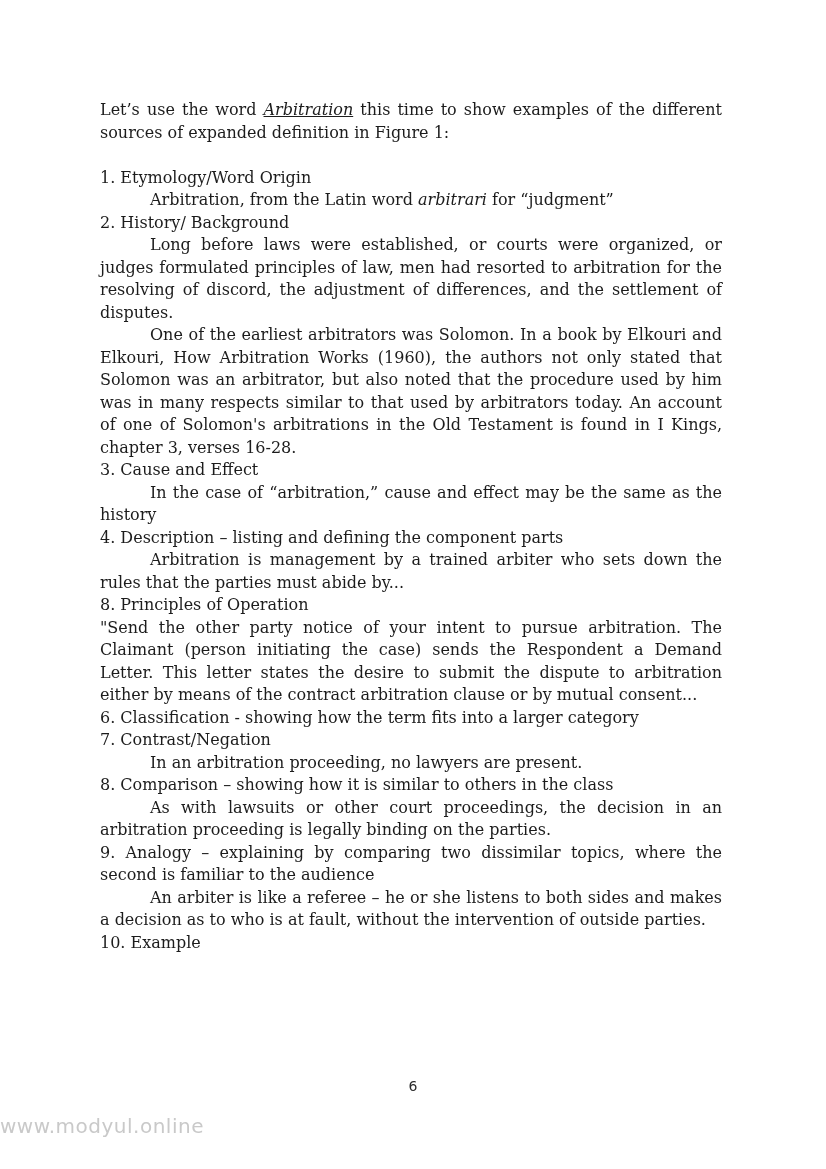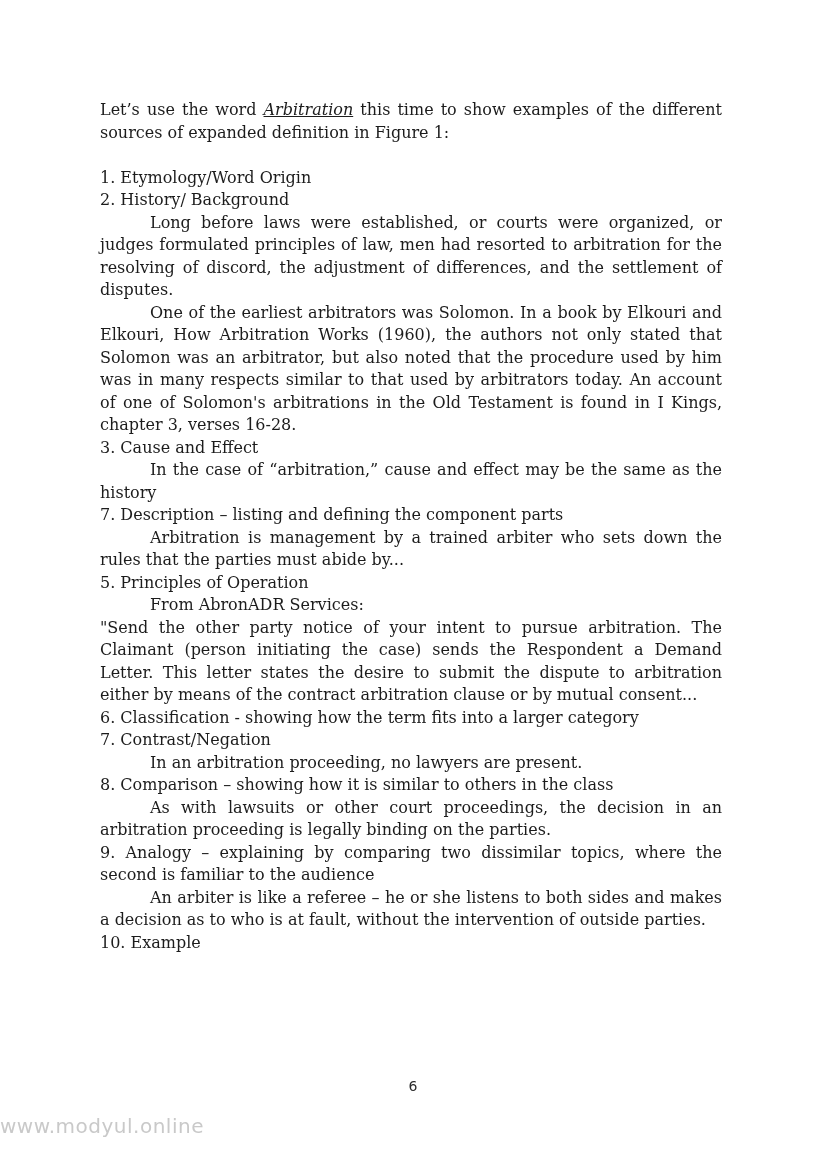--- a/index.html
+++ b/index.html
@@ -51,29 +51,29 @@
   }
 </style>
 </head>
 <body>
 
 <div class="page">
   <div class="doc-body">
       <p class="block flush"><span>Let’s use the word </span><span class="it ul">Arbitration</span><span> this time to show examples of the different sources of expanded definition in Figure 1:</span></p>
       <p class="block spacer"></p>
       <p class="block flush">1. Etymology/Word Origin</p>
+      <p class="block indent"><span>Arbitration, from the Latin word </span><span class="it">arbitrari</span><span>  for “judgment”</span></p>
       <p class="block flush">2. History/ Background</p>
       <p class="block indent">Long before laws were established, or courts were organized, or judges formulated principles of law, men had resorted to arbitration for the resolving of discord, the adjustment of differences, and the settlement of disputes.</p>
       <p class="block indent">One of the earliest arbitrators was Solomon. In a book by Elkouri and Elkouri, How Arbitration Works (1960), the authors not only stated that Solomon was an arbitrator, but also noted that the procedure used by him was in many respects similar to that used by arbitrators today. An account of one of Solomon's arbitrations in the Old Testament is found in I Kings, chapter 3, verses 16-28.</p>
       <p class="block flush">3. Cause and Effect</p>
       <p class="block indent">In the case of “arbitration,” cause and effect may be the same as the history</p>
-      <p class="block flush">7. Description – listing and defining the component parts</p>
+      <p class="block flush">4. Description – listing and defining the component parts</p>
       <p class="block indent">Arbitration is management by a trained arbiter who sets down the rules that the parties must abide by...</p>
-      <p class="block flush">5. Principles of Operation</p>
-      <p class="block indent">From AbronADR Services:</p>
+      <p class="block flush">8. Principles of Operation</p>
       <p class="block flush">"Send the other party notice of your intent to pursue arbitration. The Claimant (person initiating the case) sends the Respondent a Demand Letter. This letter states the desire to submit the dispute to arbitration either by means of the contract arbitration clause or by mutual consent...</p>
       <p class="block flush">6.  Classification - showing how the term fits into a larger category</p>
       <p class="block flush">7.  Contrast/Negation</p>
       <p class="block indent">In an arbitration proceeding, no lawyers are present.</p>
       <p class="block flush">8.  Comparison – showing how it is similar to others in the class</p>
       <p class="block indent">As with lawsuits or other court proceedings, the decision in an arbitration proceeding is legally binding on the parties.</p>
       <p class="block flush">9. Analogy – explaining by comparing two dissimilar topics, where the second is familiar to the audience</p>
       <p class="block indent">An arbiter is like a referee – he or she listens to both sides and makes a decision as to who is at fault, without the intervention of outside parties.</p>
       <p class="block flush">10. Example</p>
     </div>

